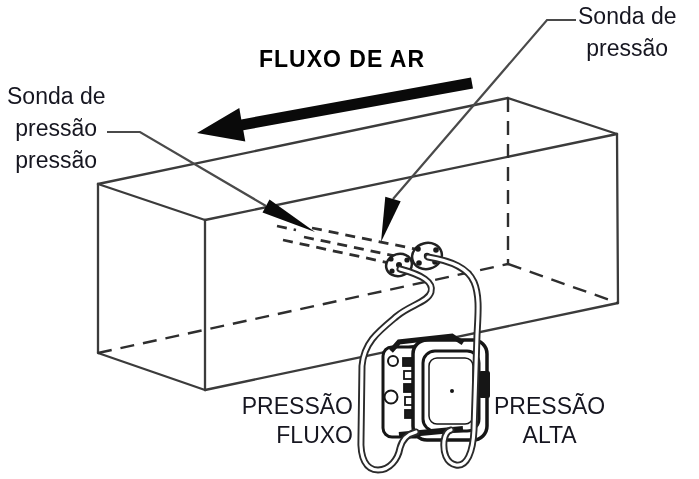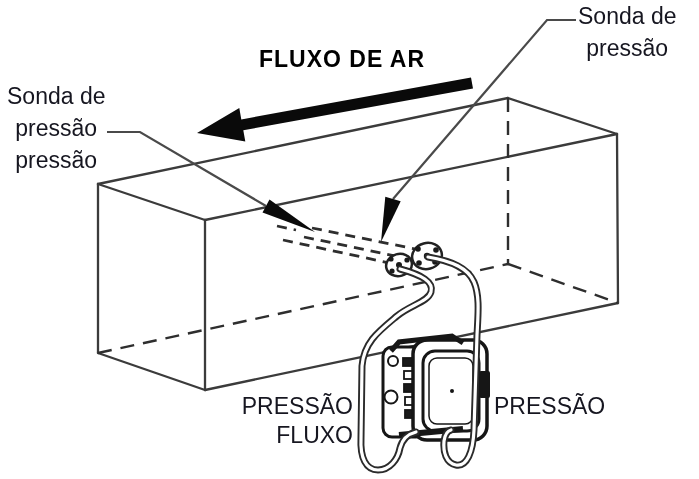--- a/index.html
+++ b/index.html
@@ -133,15 +133,16 @@
     <div>pressão</div>
   </div>
 
   <div class="lbl lbl-low">
     <div>PRESSÃO</div>
     <div>FLUXO</div>
   </div>
 
   <div class="lbl lbl-high">
     <div>PRESSÃO</div>
+    <div>ALTA</div>
   </div>
 
 </div>
 
 </body></html>

